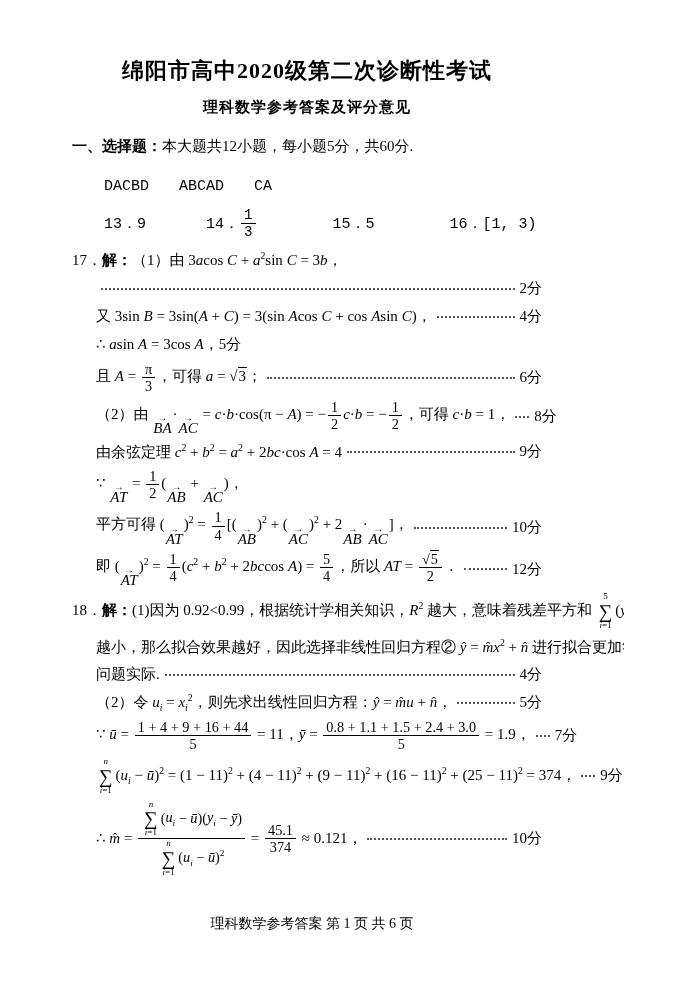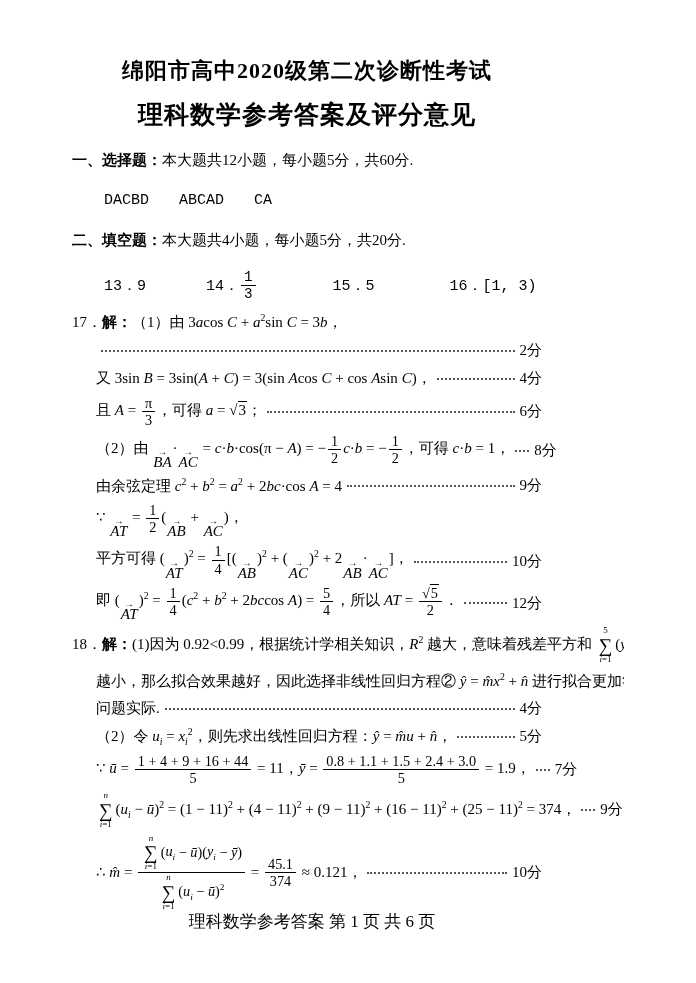--- a/index.html
+++ b/index.html
@@ -11,21 +11,21 @@
     color:#000;
     padding:56px 82px 0 72px;
     overflow:hidden;
     font-family:"Liberation Serif","DejaVu Serif",serif;
   }
   .title{
     text-align:center;font-size:22px;font-weight:700;
     letter-spacing:1px;margin:0 0 12px 0;
   }
   .subtitle{
-    text-align:center;font-size:25px;font-weight:600;
+    text-align:center;font-size:15px;font-weight:600;
     letter-spacing:1px;margin:0 0 18px 0;
     font-family:"Liberation Sans","DejaVu Sans",sans-serif;
   }
   .content{font-size:15px;}
   .line{
     display:flex;align-items:center;
     line-height:1.45;margin:4px 0;min-height:24px;
     white-space:nowrap;
   }
   .line-content{white-space:nowrap;}
@@ -62,56 +62,56 @@
   .vec .arr{font-size:0.65em;line-height:0.55;height:0.6em;}
   
   .sum{
     display:inline-flex;flex-direction:column;align-items:center;
     vertical-align:middle;line-height:1;margin:0 3px;
   }
   .sum .lim{font-size:9px;line-height:1.1;}
   .sum .sig{font-size:19px;line-height:1;}
   .footer{
     position:absolute;left:0;right:0;bottom:50px;
-    text-align:center;font-size:17px;
+    text-align:center;font-size:14px;
   }
 </style>
 </head>
 <body>
 
 <div class="page">
   <h1 class="title">绵阳市高中2020级第二次诊断性考试</h1>
   <h2 class="subtitle">理科数学参考答案及评分意见</h2>
   <div class="content">
       <div class="line sec">
         <span class="line-content"><b>一、选择题：</b>本大题共12小题，每小题5分，共60分.</span>
       </div>
       <div class="line ind2">
         <span class="line-content">DACBD  ABCAD  CA</span>
       </div>
-      <div class="line sec">
-        <span class="line-content"><b>二、填空题：</b>本大题共4小题，每小题5分，共20分.</span>
-      </div>
       <div class="line ind2 ans-row">
         <span class="line-content">13．9    14．<span class="frac">
             <span class="num">1</span>
             <span class="den">3</span>
           </span>     15．5     16．[1, 3)</span>
       </div>
       <div class="line">
         <span class="line-content">17．<b>解：</b>（1）由 3<i>a</i>cos <i>C</i> + <i>a</i><sup>2</sup>sin <i>C</i> = 3<i>b</i>，</span>
       </div>
       <div class="line ind1">
         <span class="leader"></span>
         <span class="score">2分</span>
       </div>
       <div class="line ind1">
         <span class="line-content">又 3sin <i>B</i> = 3sin(<i>A</i> + <i>C</i>) = 3(sin <i>A</i>cos <i>C</i> + cos <i>A</i>sin <i>C</i>)，</span>
         <span class="leader"></span>
         <span class="score">4分</span>
+      </div>
+      <div class="line ind1">
+        <span class="line-content">∴ <i>a</i>sin <i>A</i> = 3cos <i>A</i>，5分</span>
       </div>
       <div class="line ind1">
         <span class="line-content">且 <i>A</i> = <span class="frac">
             <span class="num">π</span>
             <span class="den">3</span>
           </span>，可得 <i>a</i> = <span class="sqrt">√<span class="rad">3</span></span>；</span>
         <span class="leader"></span>
         <span class="score">6分</span>
       </div>
       <div class="line ind1">

